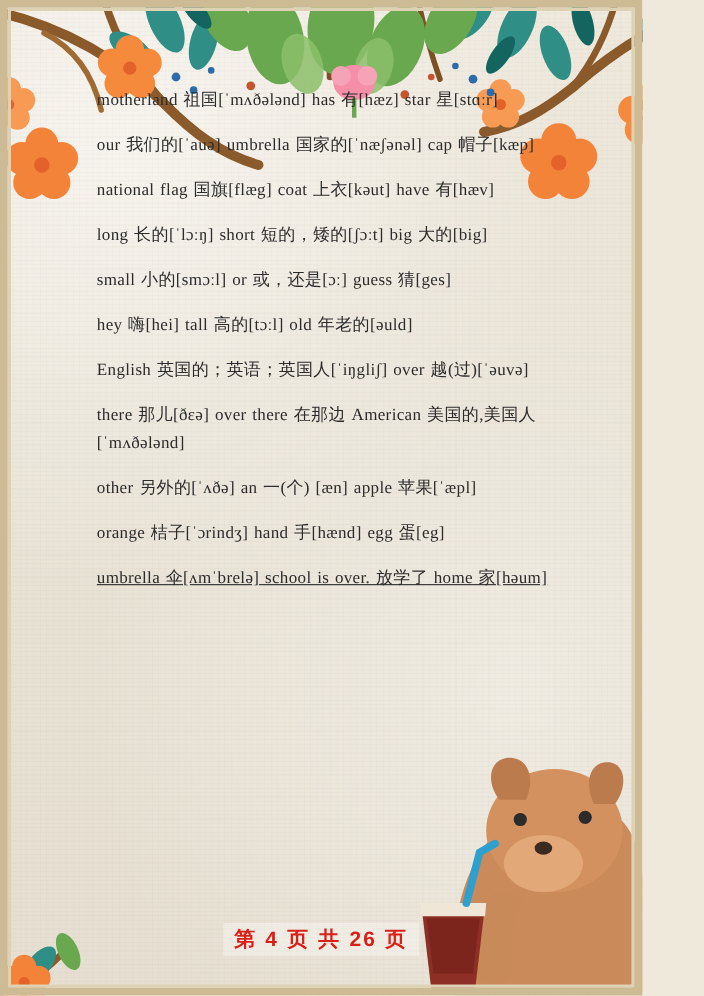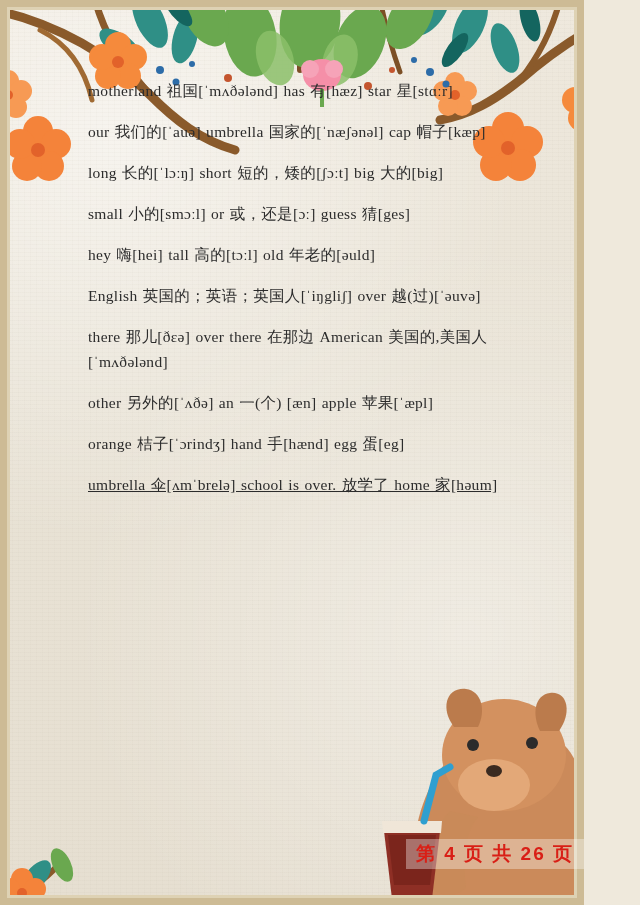--- a/index.html
+++ b/index.html
@@ -95,21 +95,21 @@
     font-family: "Liberation Serif", serif;
     word-spacing: 1px;
   }
   .line:last-child { margin-bottom: 0; text-decoration: underline; }
 
   .footer {
     position: absolute;
     left: 0;
     right: 0;
     bottom: 36px;
-    text-align: right;
+    text-align: center;
     z-index: 6;
   }
   .footer-badge {
     display: inline-block;
     color: #d91f16;
     font-size: 19px;
     font-weight: bold;
     letter-spacing: 2px;
     font-family: "Liberation Sans", sans-serif;
     padding: 2px 10px;
@@ -268,20 +268,21 @@
     <path d="M30 196 L 86 196 L 78 264 L 38 264 Z" fill="#8e2f25"></path>
     <path d="M28 186 L 88 186 L 87 198 L 29 198 Z" fill="#f0e6d8"></path>
     <path d="M34 200 L 82 200 L 76 250 L 40 250 Z" fill="#6e2018" opacity="0.6"></path>
 
     <path d="M70 186 L 82 140 L 96 132" stroke="#2f9fd0" stroke-width="7" fill="none" stroke-linecap="round"></path>
   </svg>
 
   <div class="content">
     <div class="line">motherland 祖国[ˈmʌðələnd] has 有[hæz] star 星[stɑːr]</div>
     <div class="line">our 我们的[ˈauə] umbrella 国家的[ˈnæʃənəl] cap 帽子[kæp]</div>
+    <div class="line">national flag 国旗[flæg] coat 上衣[kəut] have 有[hæv]</div>
     <div class="line">long 长的[ˈlɔːŋ] short 短的，矮的[ʃɔːt] big 大的[big]</div>
     <div class="line">small 小的[smɔːl] or 或，还是[ɔː] guess 猜[ges]</div>
     <div class="line">hey 嗨[hei] tall 高的[tɔːl] old 年老的[əuld]</div>
     <div class="line">English 英国的；英语；英国人[ˈiŋgliʃ] over 越(过)[ˈəuvə]</div>
     <div class="line">there 那儿[ðɛə] over there 在那边 American 美国的,美国人[ˈmʌðələnd]</div>
     <div class="line">other 另外的[ˈʌðə] an 一(个) [æn] apple 苹果[ˈæpl]</div>
     <div class="line">orange 桔子[ˈɔrindʒ] hand 手[hænd] egg 蛋[eg]</div>
     <div class="line">umbrella 伞[ʌmˈbrelə] school is over. 放学了 home 家[həum]</div>
   </div>
 

